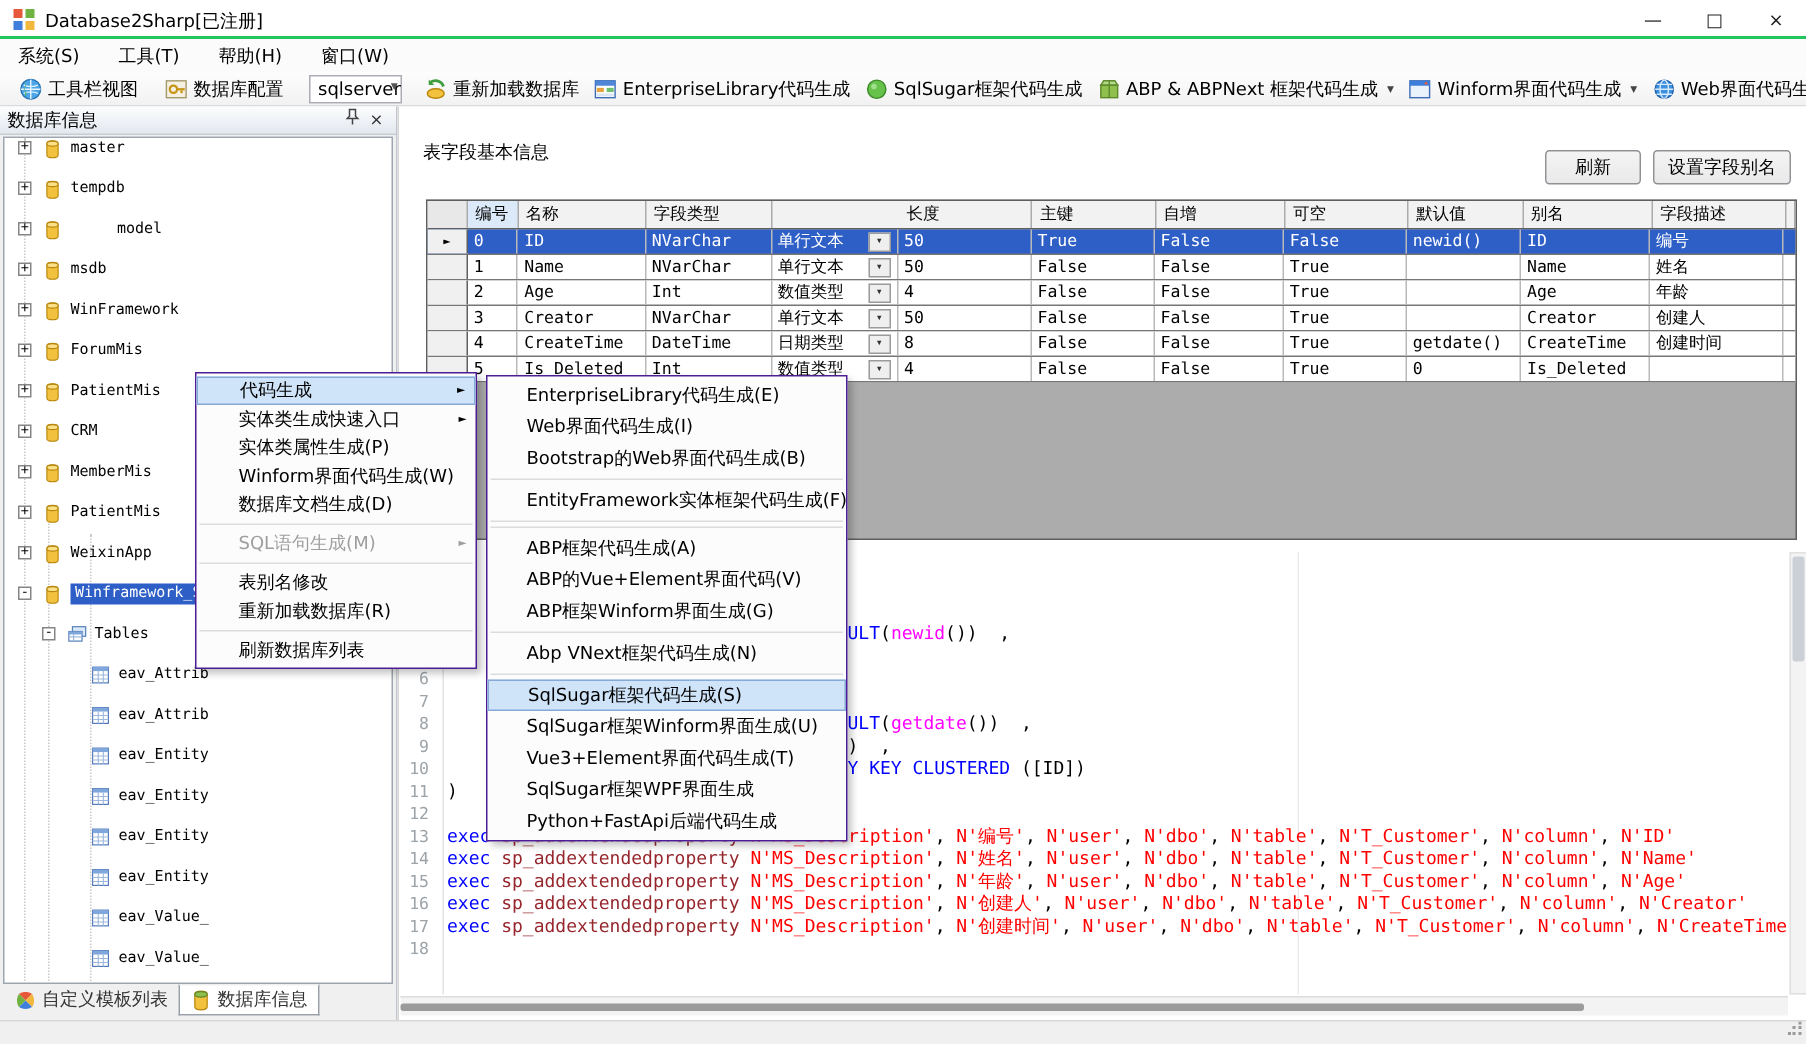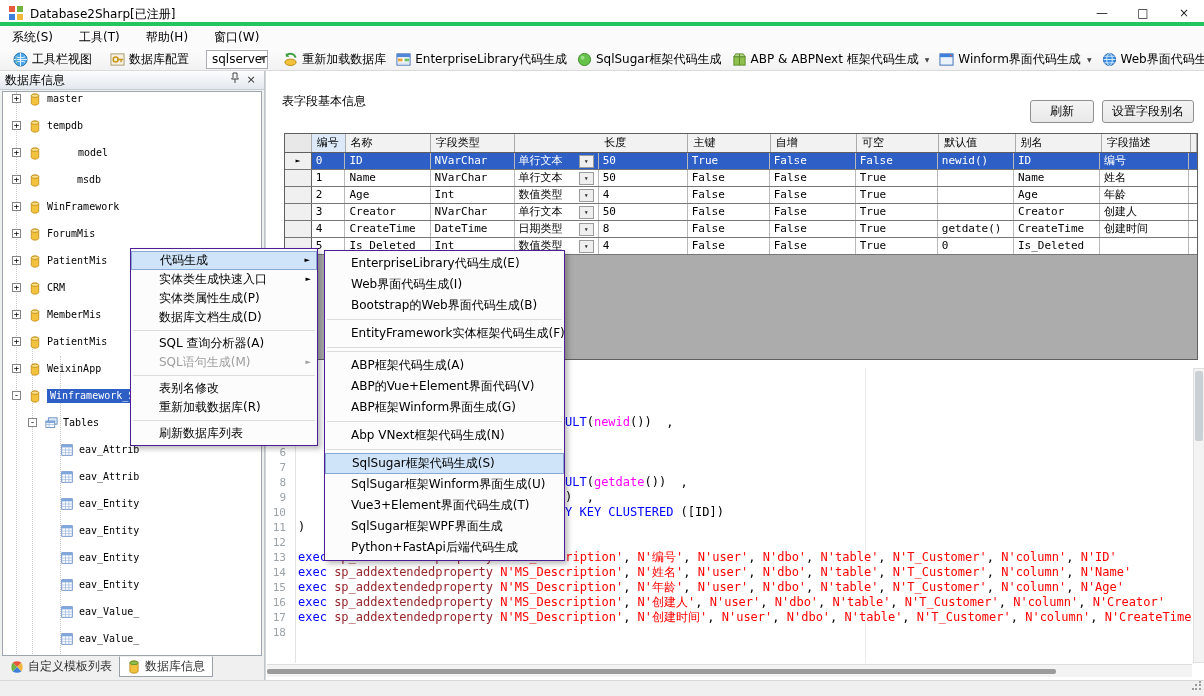--- a/index.html
+++ b/index.html
@@ -5,21 +5,21 @@
   * { box-sizing: border-box; margin: 0; padding: 0; }
   html,body { width:1204px; height:696px; }
   body {
     position: relative; overflow: hidden; background:#fff;
     font-family: "DejaVu Sans", "Liberation Sans", sans-serif;
     font-size: 12px; color:#000;
     -webkit-font-smoothing: antialiased;
   }
 
   
-  #titlebar { position:absolute; left:0; top:0; width:1204px; height:26px; background:#fff; border-bottom:4px solid #22c55e; }
+  #titlebar { position:absolute; left:0; top:0; width:1204px; height:26px; background:#fff; border-bottom:2px solid #22c55e; }
   #app-icon { position:absolute; left:8px; top:5px; width:16px; height:16px; }
   #title-text { position:absolute; left:30px; top:6px; font-size:12px; }
   .win-ctl { position:absolute; top:0; width:40px; height:26px; text-align:center; line-height:26px; font-size:12px; color:#222; }
   #btn-min { right:82px; } #btn-max { right:41px; } #btn-close { right:0; }
 
   
   #menubar { position:absolute; left:0; top:26px; width:1204px; height:22px; background:#FBFBFB; display:flex; align-items:center; padding-left:12px; }
   .menubar-item { padding:3px 12px 3px 0; margin-right:14px; }
 
   
@@ -263,21 +263,21 @@
         <span class="t-label" style="left: 44px; margin-left: 31px;">model</span>
       </div>
       <div class="tree-row" style="top: 40.5px;">
         <span class="expander" style="left: 9px;">+</span>
         <span class="icon t-icon" style="left: 26px;">
           <svg width="12" height="13" viewBox="0 0 16 17">
             <path d="M3 3.5c0-1.4 2.2-2.5 5-2.5s5 1.1 5 2.5v10c0 1.4-2.2 2.5-5 2.5s-5-1.1-5-2.5z" fill="#F2C23E" stroke="#B8860B"></path>
             <ellipse cx="8" cy="3.5" rx="5" ry="2.2" fill="#FBE08A" stroke="#B8860B"></ellipse>
           </svg>
         </span>
-        <span class="t-label" style="left: 44px; margin-left: 30px;">msdb</span>
+        <span class="t-label" style="left: 44px;">msdb</span>
       </div>
       <div class="tree-row" style="top: 54px;">
         <span class="expander" style="left: 9px;">+</span>
         <span class="icon t-icon" style="left: 26px;">
           <svg width="12" height="13" viewBox="0 0 16 17">
             <path d="M3 3.5c0-1.4 2.2-2.5 5-2.5s5 1.1 5 2.5v10c0 1.4-2.2 2.5-5 2.5s-5-1.1-5-2.5z" fill="#F2C23E" stroke="#B8860B"></path>
             <ellipse cx="8" cy="3.5" rx="5" ry="2.2" fill="#FBE08A" stroke="#B8860B"></ellipse>
           </svg>
         </span>
         <span class="t-label" style="left: 44px;">WinFramework</span>
@@ -822,23 +822,23 @@
           <rect x="0" y="7" width="2" height="2"></rect>
           <rect x="3" y="3" width="2" height="2"></rect>
         </g>
       </svg></span>
 </div>
 
 <div id="ctx-menu" class="popup">
     <div class="pm-item hl"><span>代码生成</span><span class="pm-arrow">►</span></div>
     <div class="pm-item"><span>实体类生成快速入口</span><span class="pm-arrow">►</span></div>
     <div class="pm-item"><span>实体类属性生成(P)</span></div>
+    <div class="pm-item"><span>Winform界面代码生成(W)</span></div>
     <div class="pm-item"><span>数据库文档生成(D)</span></div>
     <div class="pm-sep"></div>
-    <div class="pm-item"><span>SQL 查询分析器(A)</span></div>
     <div class="pm-item disabled"><span>SQL语句生成(M)</span><span class="pm-arrow">►</span></div>
     <div class="pm-sep"></div>
     <div class="pm-item"><span>表别名修改</span></div>
     <div class="pm-item"><span>重新加载数据库(R)</span></div>
     <div class="pm-sep"></div>
     <div class="pm-item"><span>刷新数据库列表</span></div>
   </div>
 <div id="sub-menu" class="popup">
     <div class="pm-item"><span>EnterpriseLibrary代码生成(E)</span></div>
     <div class="pm-item"><span>Web界面代码生成(I)</span></div>

